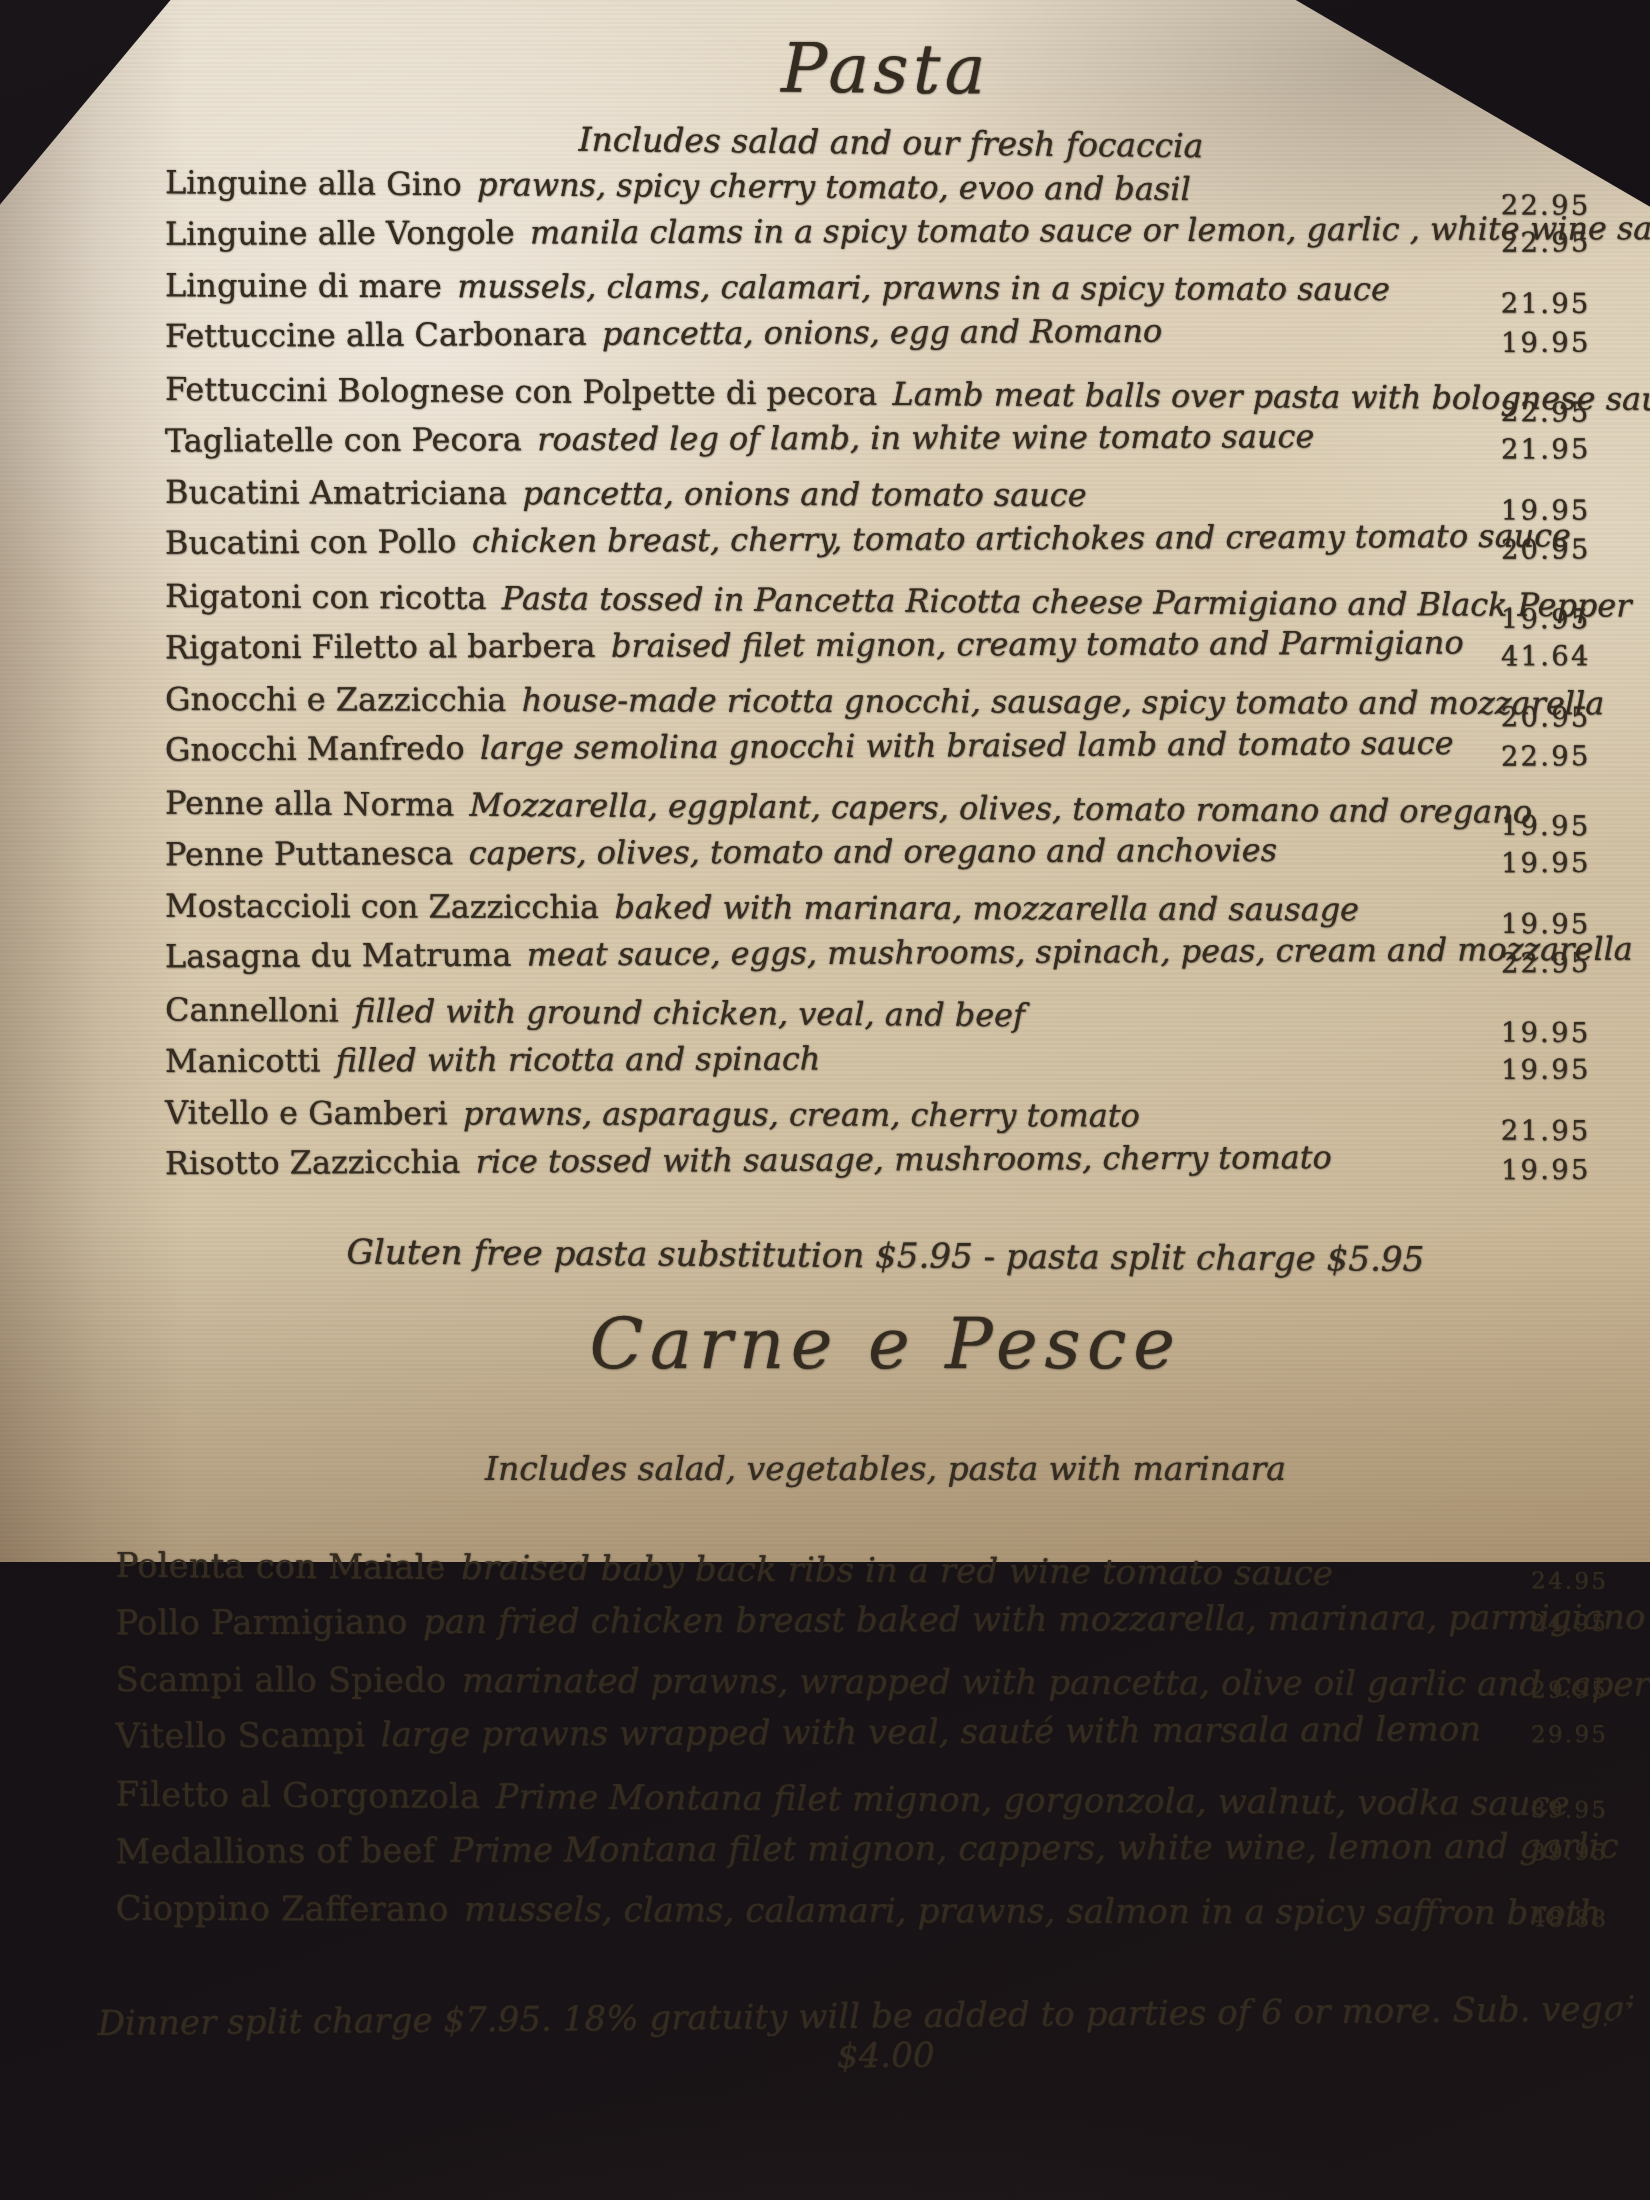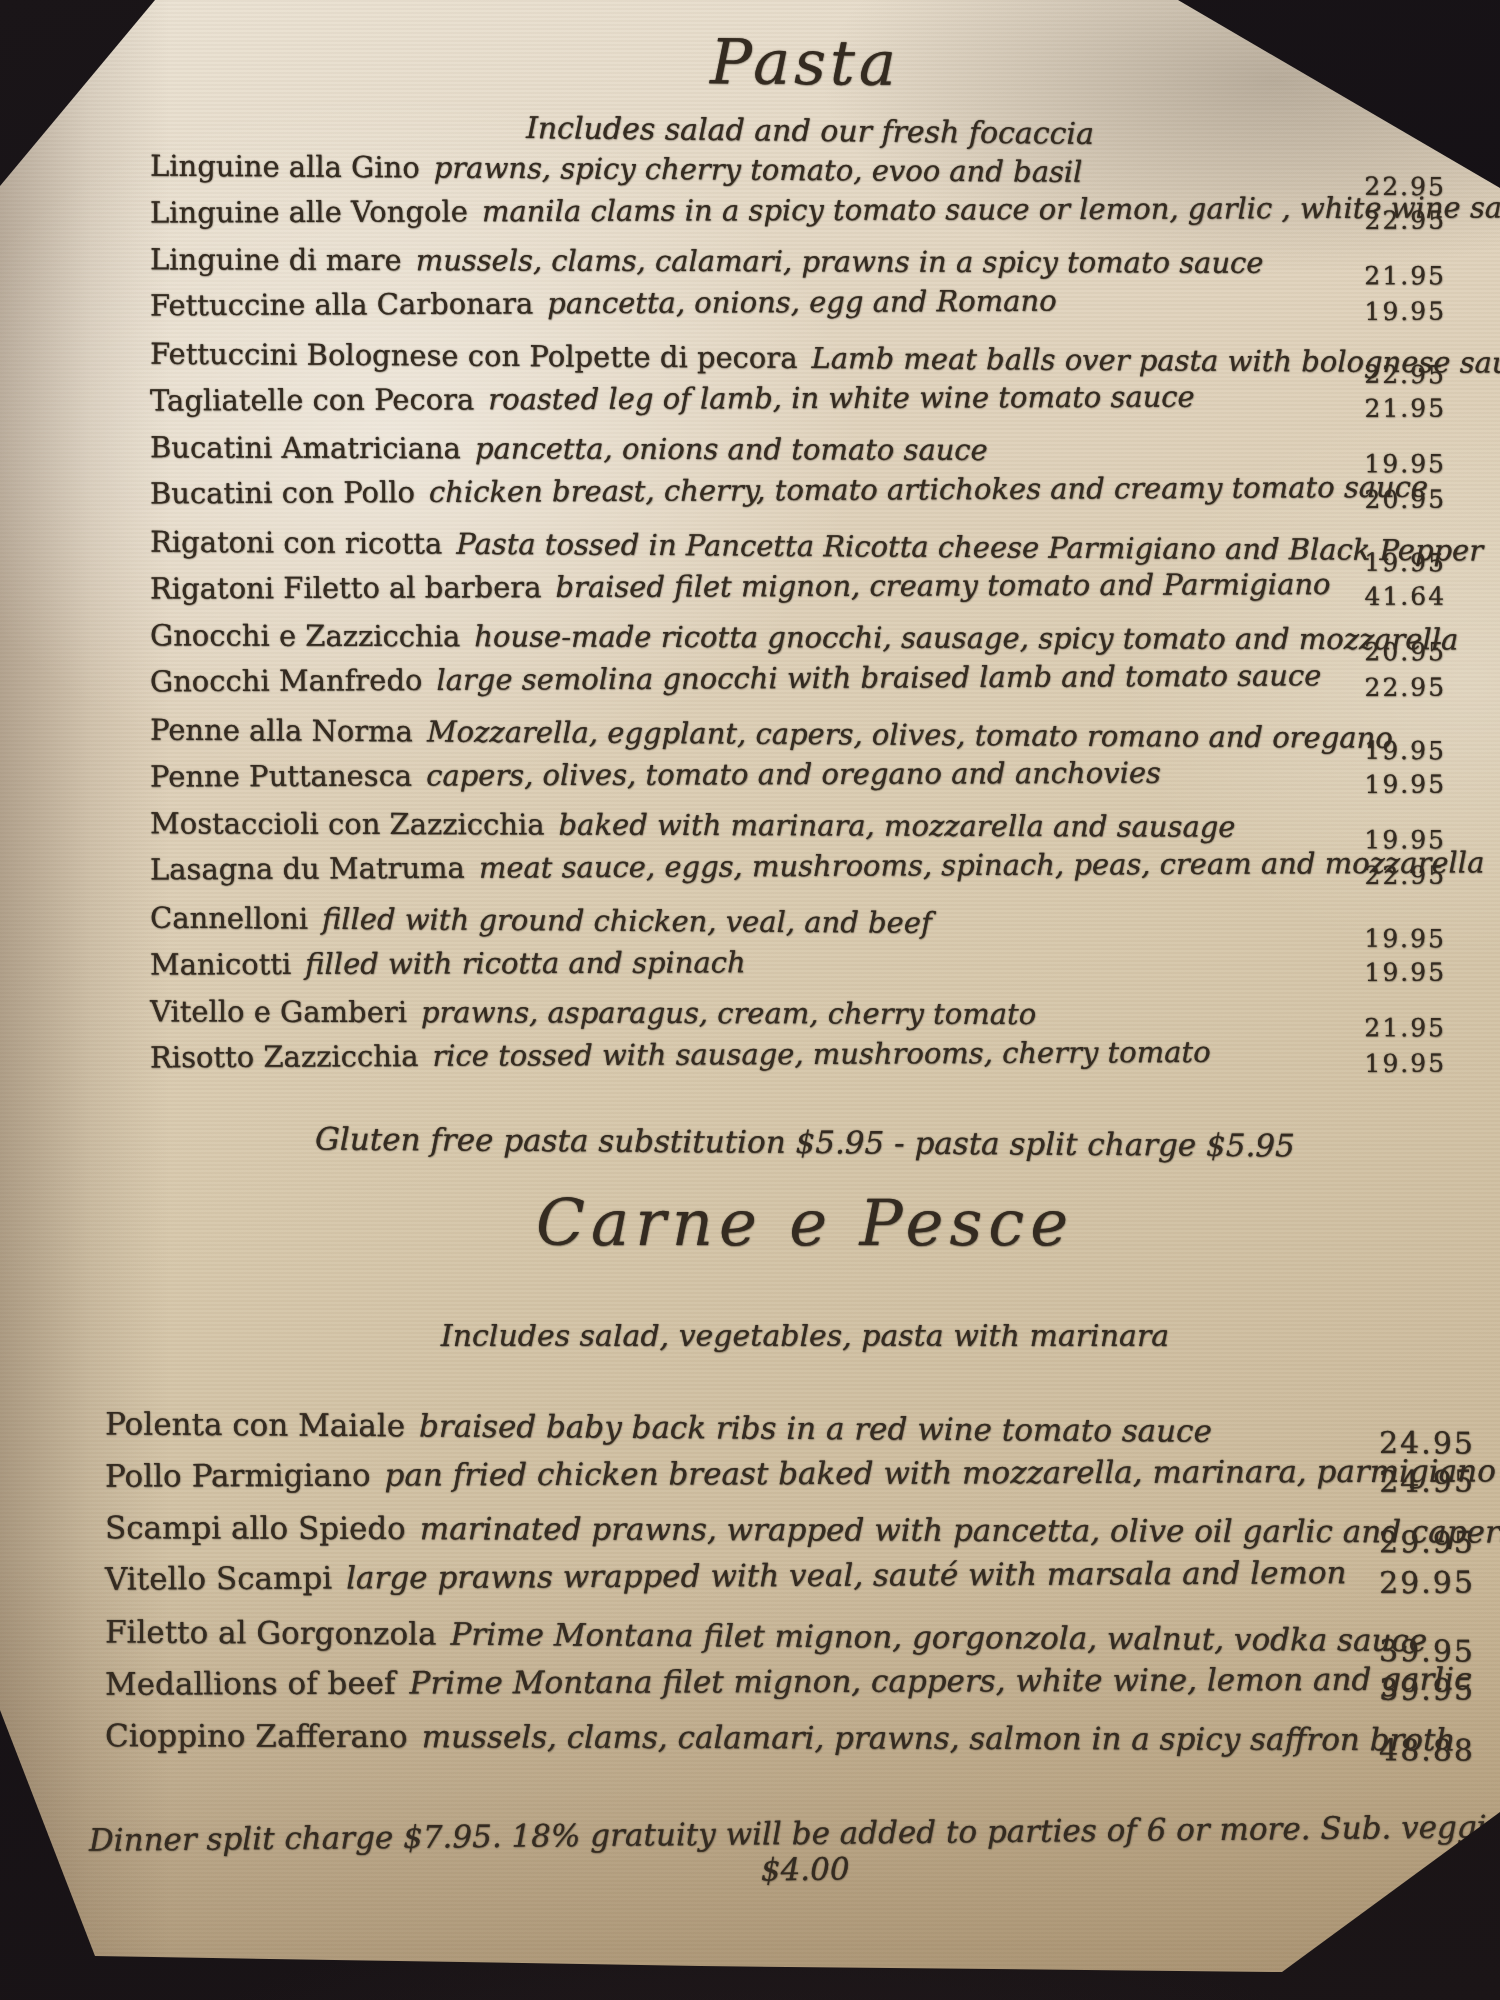--- a/index.html
+++ b/index.html
@@ -4,21 +4,21 @@
 <style>
   html,body{margin:0;padding:0;}
   body{
     width:1500px;height:2000px;
     background:
       radial-gradient(ellipse 1200px 500px at 50% 110%, #241c1e 0%, #17121500 60%),
       linear-gradient(160deg,#1a1518 0%, #141015 40%, #1b1517 100%);
     overflow:hidden;
     font-family:"DejaVu Serif","Liberation Serif",serif;
   }
-  .stage{position:relative;width:1500px;height:2000px;}
+  .stage{position:relative;width:1500px;height:1420px;}
 
   
   .paper{
     position:absolute;inset:0;
     clip-path:polygon(155px 0, 1178px 0, 1500px 188px, 1500px 1812px,
                       1282px 1972px, 700px 1966px, 95px 1956px, 0 1710px, 0 186px);
     background:
       radial-gradient(ellipse 760px 560px at 26% 22%, rgba(255,255,255,.42), transparent 62%),
       radial-gradient(ellipse 500px 400px at 98% 34%, rgba(255,255,255,.20), transparent 70%),
       radial-gradient(ellipse 700px 300px at 85% 4%, rgba(74,62,52,.28), transparent 65%),
@@ -45,21 +45,21 @@
   .sec-0 .row{height:47px;padding-left:150px;font-size:29px;}
   .sec-1 .row{height:52px;padding-left:105px;font-size:31px;}
   .row:nth-child(4n+1){transform:rotate(.38deg);}
   .row:nth-child(4n+2){transform:rotate(-.22deg) translateY(1px);}
   .row:nth-child(4n+3){transform:rotate(.18deg);}
   .row:nth-child(4n){transform:rotate(-.3deg);}
   .nm{font-style:normal;}
   .ds{font-style:italic;margin-left:14px;}
   .price{position:absolute;width:130px;text-align:right;letter-spacing:2px;}
   .sec-0 .price{right:54px;top:15px;font-size:25px;}
-  .sec-1 .price{right:25px;top:11px;font-size:30px;}
+  .sec-1 .price{right:38px;top:11px;font-size:21px;}
 
   .sec-note{font-style:italic;margin:0;}
   .sec-0 .sec-note{font-size:31px;margin-top:36px;transform:translateX(55px) rotate(.4deg);}
   .sec-1 .sec-note{font-size:31px;margin-top:46px;transform:translateX(55px) rotate(-.55deg);}
 
   
   .paper{filter:blur(.4px);}
 </style>
 </head>
 <body>

